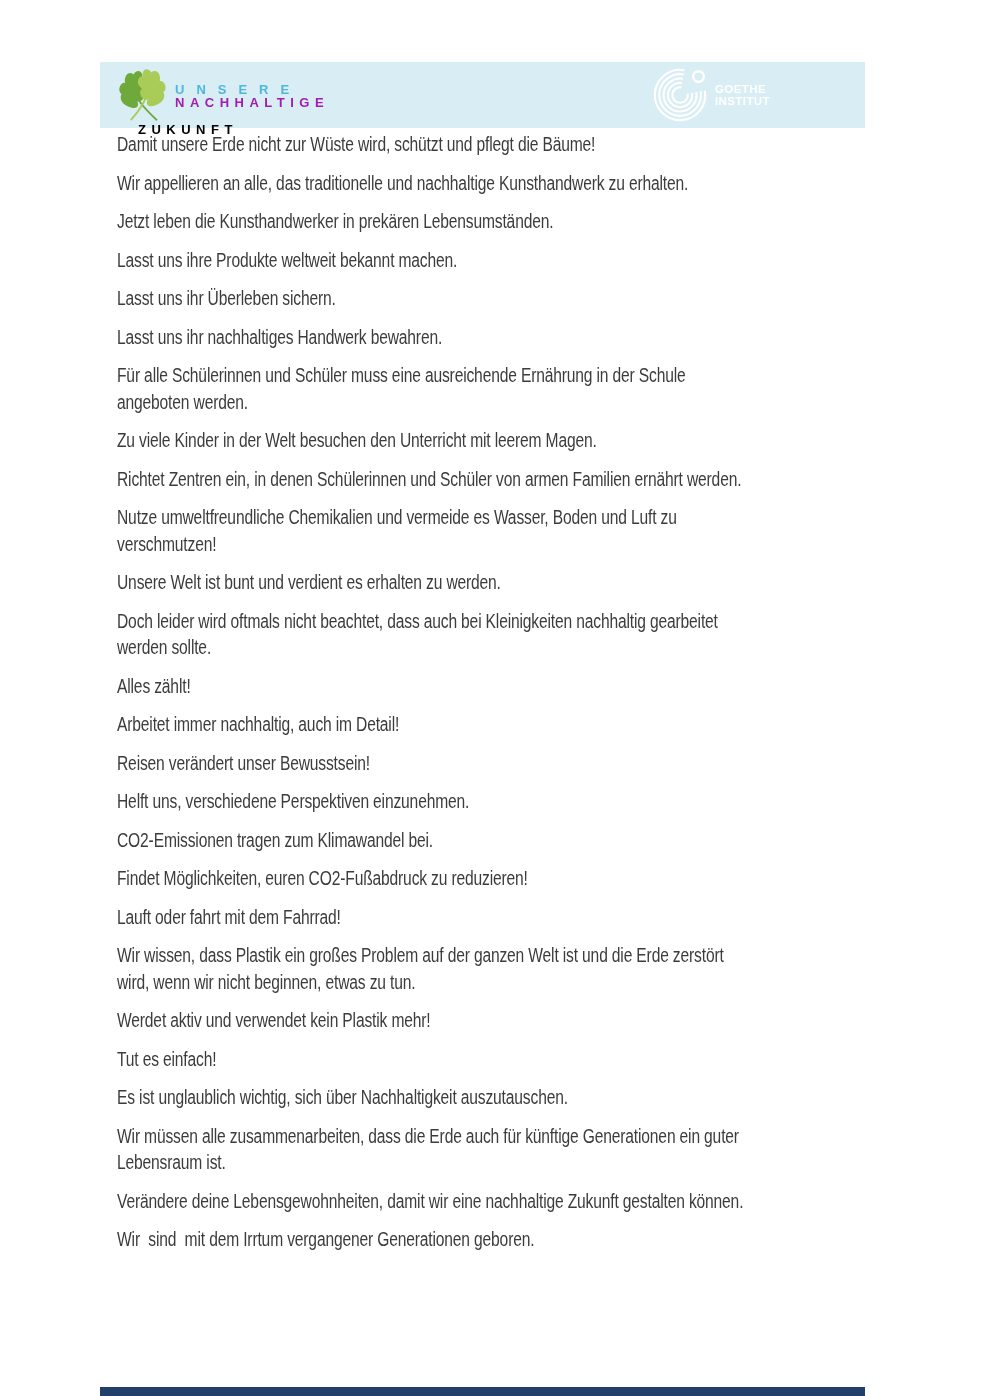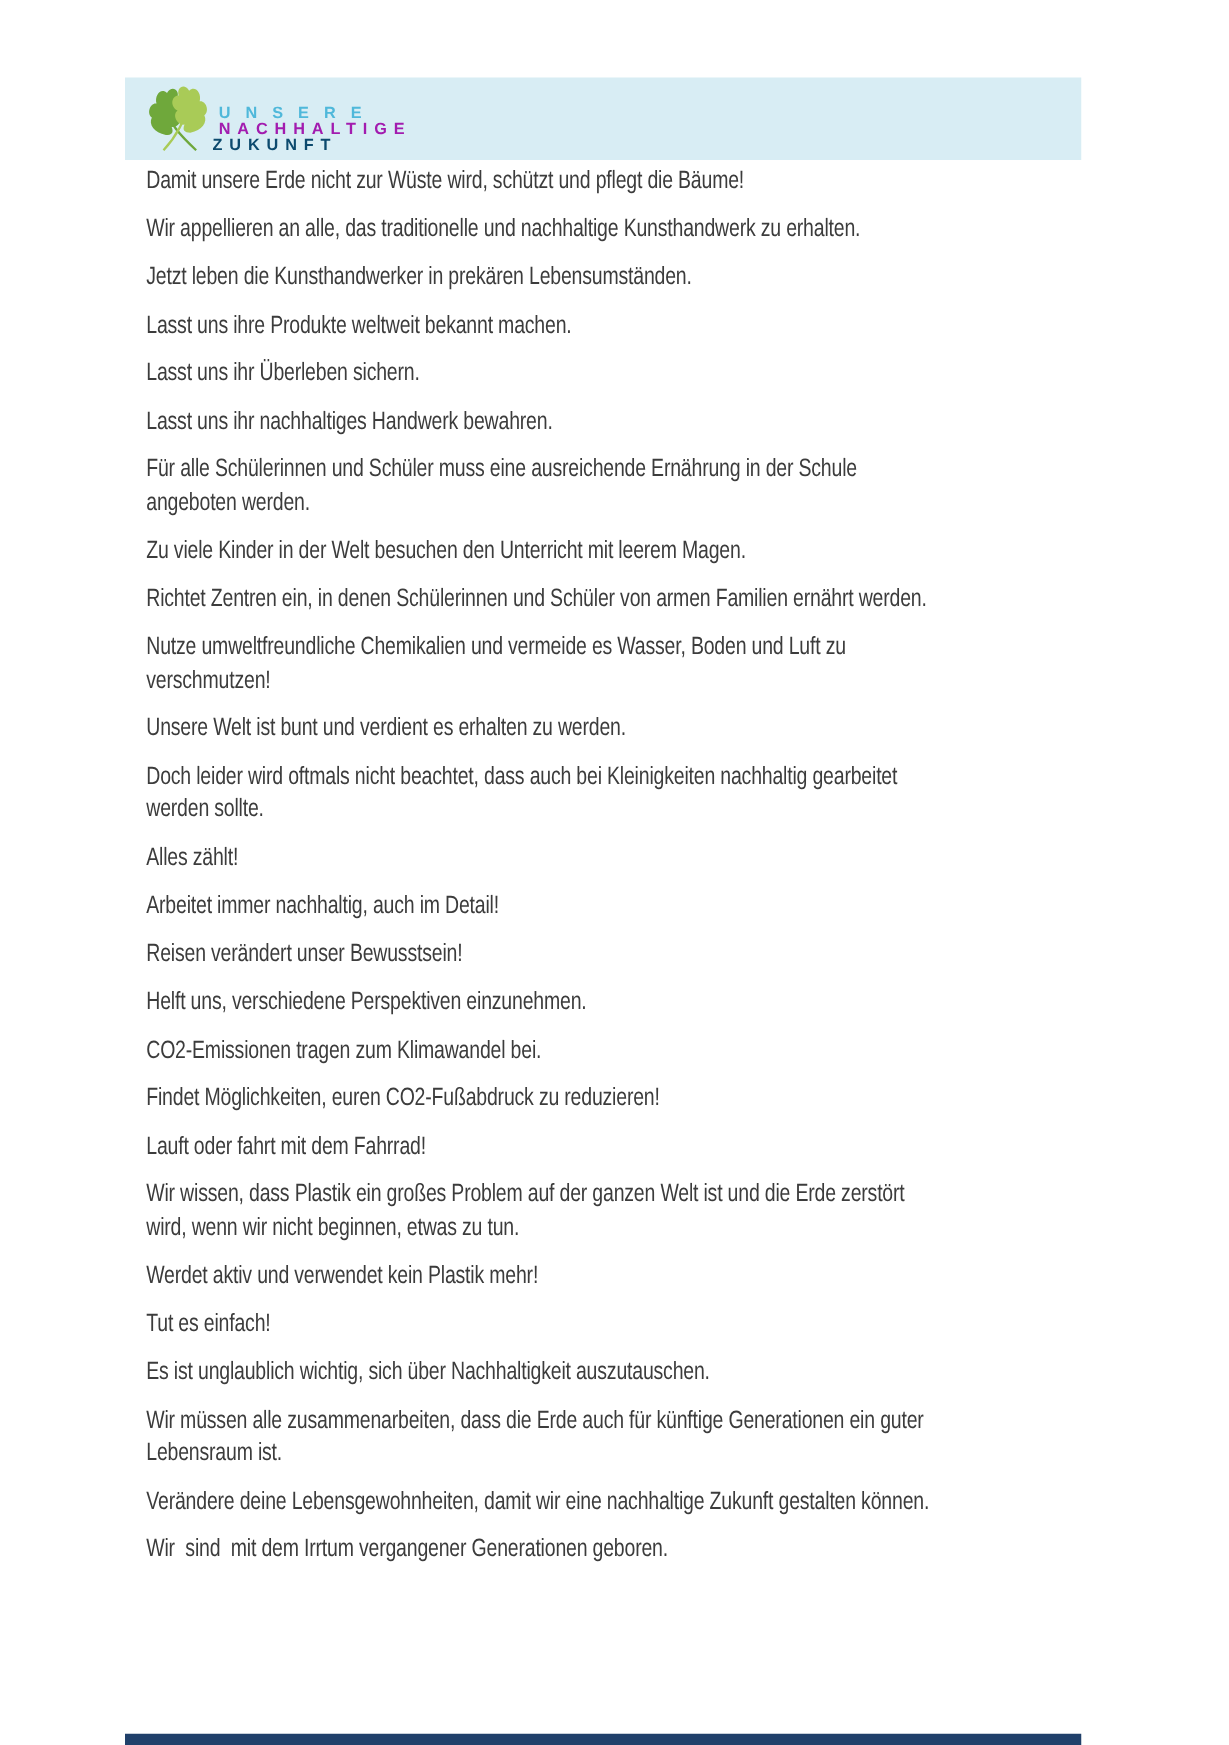--- a/index.html
+++ b/index.html
@@ -11,21 +11,21 @@
   .banner{
     position:absolute;left:100px;top:62px;width:765px;height:66px;
     background:#d8edf4;
   }
   .leaves{position:absolute;left:14px;top:4px;width:56px;height:58px;}
   .wordmark{position:absolute;left:0;top:0;width:100%;height:100%;
     font-weight:bold;font-size:13px;line-height:13px;}
   .wm-row{position:absolute;white-space:nowrap;}
   .wm-1{left:75px;top:21px;color:#4fb8da;letter-spacing:12px;text-align:right;}
   .wm-2{left:75px;top:34px;color:#a21caf;letter-spacing:5.5px;}
-  .wm-3{left:38px;top:47px;color:#0c4a6e;letter-spacing:5.5px;margin-left:32px;}
+  .wm-3{left:38px;top:61px;color:#000000;letter-spacing:5.5px;}
   .goethe{position:absolute;right:4px;top:0;width:210px;height:66px;}
   .goethe-svg{position:absolute;left:0;top:2px;width:62px;height:62px;}
   .goethe-text{
     position:absolute;left:64px;top:21px;color:#ffffff;font-weight:bold;
     font-size:11.5px;line-height:12px;letter-spacing:.4px;white-space:nowrap;
   }
   
   .body-text{
     position:absolute;left:117px;top:131px;width:985px;
     transform:scaleX(0.78);transform-origin:0 0;
@@ -51,20 +51,36 @@
       <path fill="#6fa83b" d="M20 44 C10 42 5 35 8 29 C3 25 7 16 12 17 C10 10 16 3 21 8 C25 1 32 5 30 12 C36 12 38 21 31 25 C36 29 31 38 25 37 C27 42 25 44 20 44 Z"></path>
       <path fill="#a9cb57" d="M41 42 C51 40 56 33 53 27 C58 23 54 14 49 15 C51 8 45 1 40 6 C36 -1 29 3 31 10 C25 10 23 19 30 23 C25 27 30 36 36 35 C34 40 36 42 41 42 Z"></path>
     </svg>
 
     <div class="wordmark">
       <span class="wm-row wm-1">UNSERE</span>
       <span class="wm-row wm-2">NACHHALTIGE</span>
       <span class="wm-row wm-3">ZUKUNFT</span>
     </div>
 
+    <div class="goethe">
+      <svg class="goethe-svg" viewBox="0 0 64 64">
+        <g stroke="#ffffff" fill="none">
+          <path stroke-width="2.2" d="M37.9 30.6 A 8 8 0 1 1 31.4 24.1"></path>
+          <path stroke-width="2.2" d="M42.3 29.8 A 12.5 12.5 0 1 1 32.2 19.7"></path>
+          <path stroke-width="2.2" d="M46.7 29.0 A 17 17 0 1 1 33.0 15.3"></path>
+          <path stroke-width="2.2" d="M51.2 28.3 A 21.5 21.5 0 1 1 33.7 10.8"></path>
+          <path stroke-width="2.2" d="M55.6 27.5 A 26 26 0 1 1 34.5 6.4"></path>
+          <circle cx="49" cy="13" r="5.5" stroke-width="2.5"></circle>
+        </g>
+      </svg>
+      <div class="goethe-text">
+        <div>GOETHE</div>
+        <div>INSTITUT</div>
+      </div>
+    </div>
   </div>
 
   <div class="body-text">
       <p>Damit unsere Erde nicht zur Wüste wird, schützt und pflegt die Bäume!</p>
       <p>Wir appellieren an alle, das traditionelle und nachhaltige Kunsthandwerk zu erhalten.</p>
       <p>Jetzt leben die Kunsthandwerker in prekären Lebensumständen.</p>
       <p>Lasst uns ihre Produkte weltweit bekannt machen.</p>
       <p>Lasst uns ihr Überleben sichern.</p>
       <p>Lasst uns ihr nachhaltiges Handwerk bewahren.</p>
       <p>Für alle Schülerinnen und Schüler muss eine ausreichende Ernährung in der Schule

